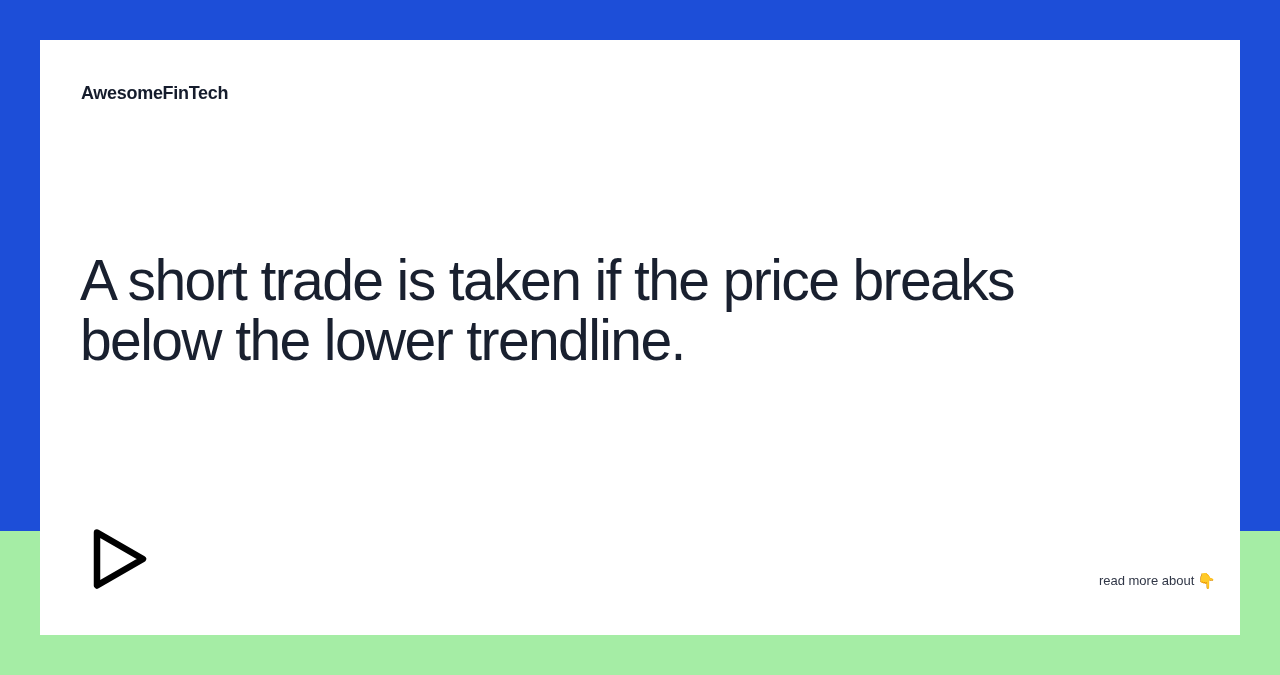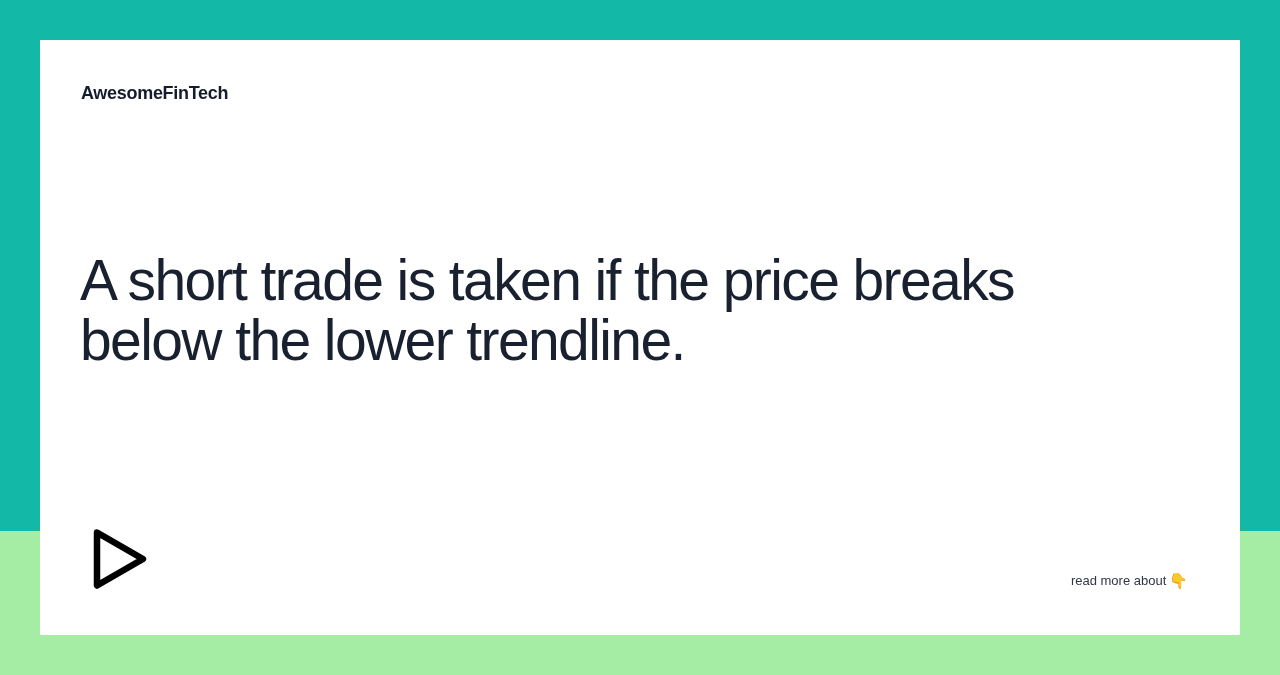--- a/index.html
+++ b/index.html
@@ -11,21 +11,21 @@
     height: 675px;
     background: #a5eda5;
     font-family: "Liberation Sans", sans-serif;
     overflow: hidden;
   }
 
   .stage {
     position: relative;
     width: 1280px;
     height: 531px;
-    background: #14b8a6;
+    background: #1d4ed8;
   }
 
   .card {
     position: absolute;
     left: 40px;
     top: 40px;
     width: 1200px;
     height: 595px;
     background: #ffffff;
   }
@@ -60,21 +60,21 @@
     position: absolute;
     left: 48px;
     top: 484px;
     width: 62px;
     height: 70px;
     display: block;
   }
 
   .footer {
     position: absolute;
-    right: 52px;
+    right: 24px;
     bottom: 43px;
     text-align: right;
     width: 560px;
   }
 
   .read-more {
     font-family: "Liberation Sans", sans-serif;
     font-size: 13px;
     font-weight: 400;
     color: #303646;

